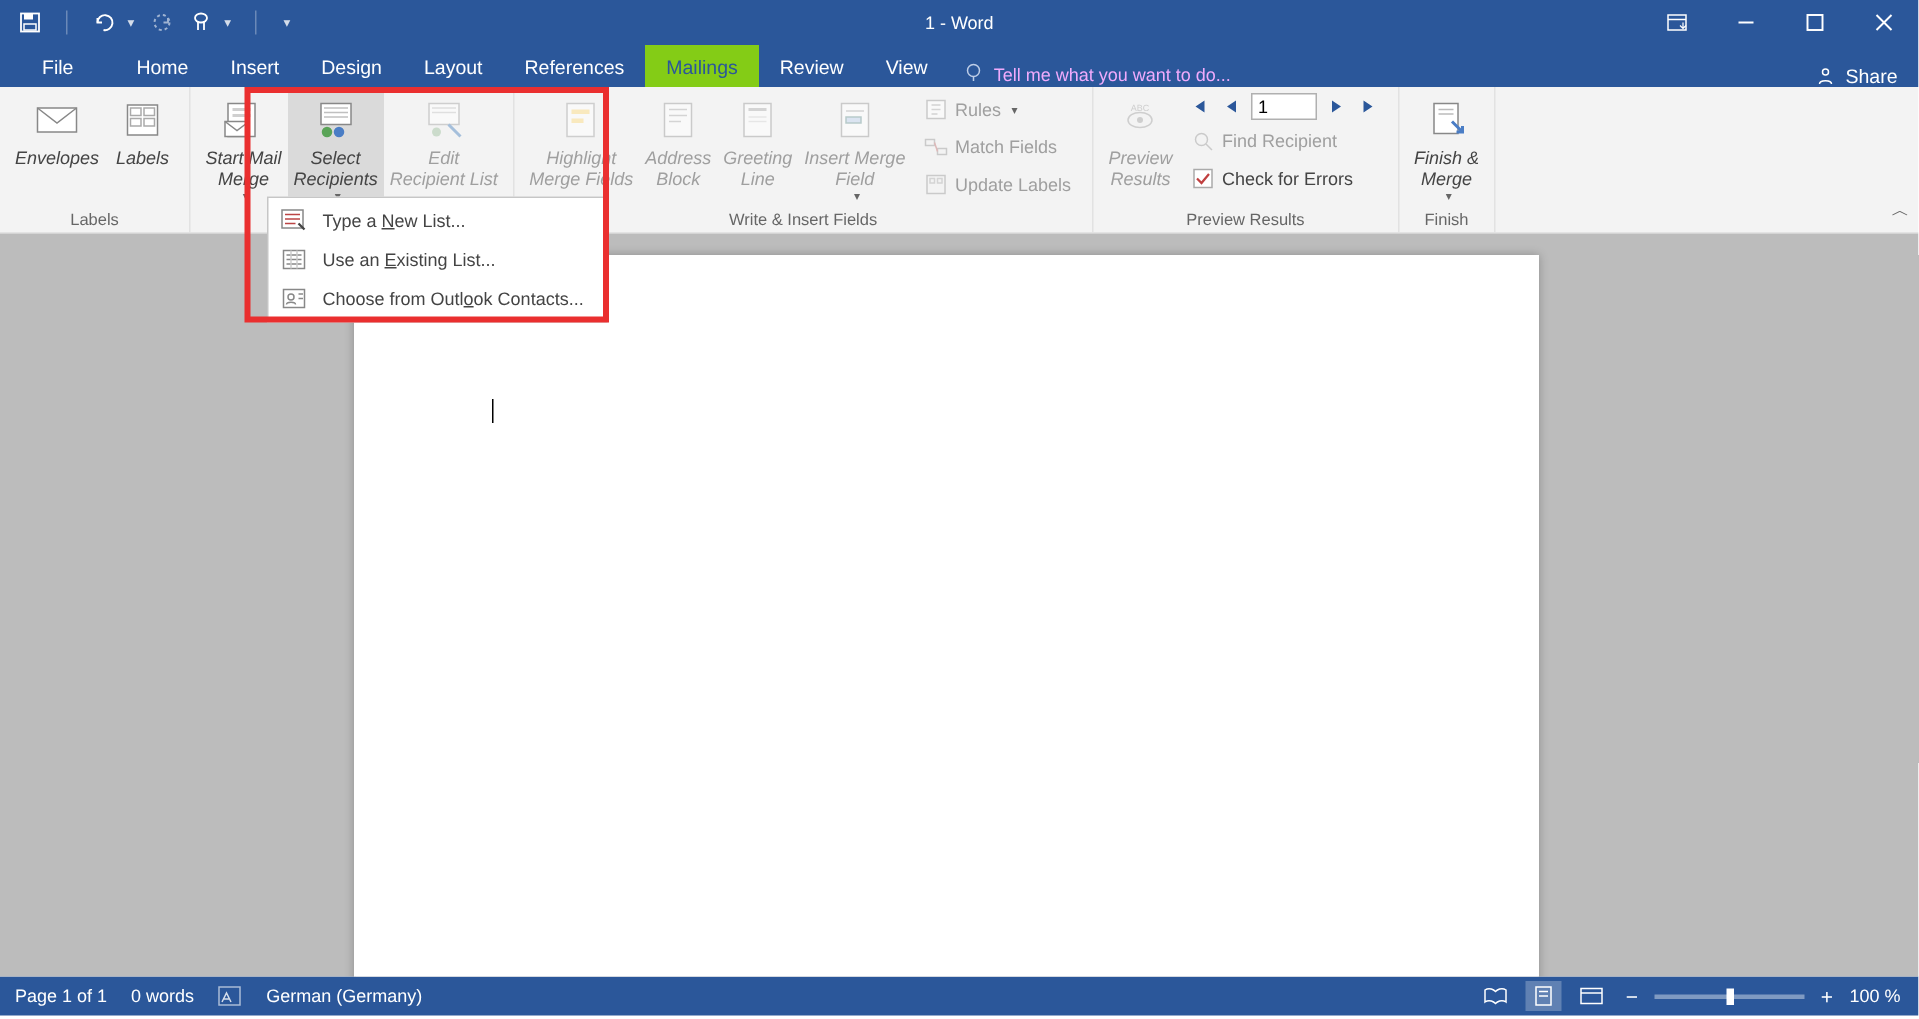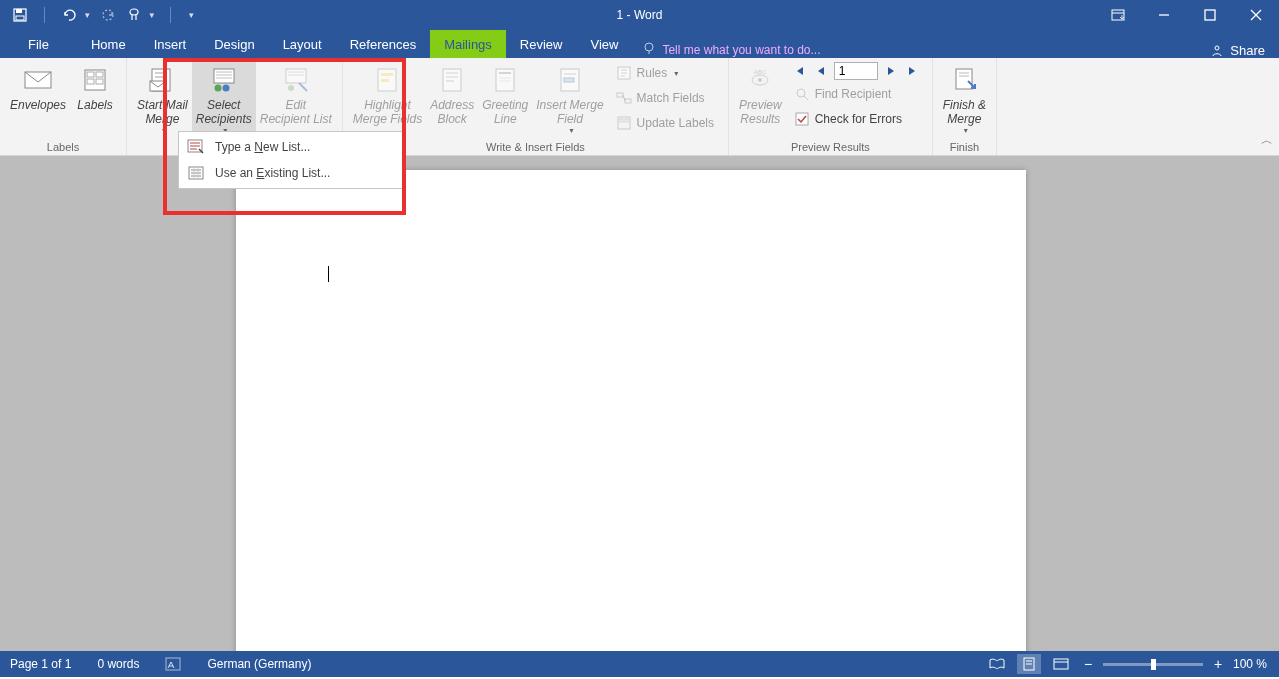--- a/index.html
+++ b/index.html
@@ -57,21 +57,21 @@
 .dropdown-item .di { width:18px; height:18px; display:flex; align-items:center; justify-content:center; flex-shrink:0; }
 .ul { text-decoration:underline; }
 
 
 .docwrap { height:495px; background:#bcbcbc; position:relative; overflow:hidden; }
 .page { position:absolute; left:236px; top:14px; width:790px; height:700px; background:#fff; box-shadow:0 0 6px rgba(0,0,0,.25); }
 .cursor { position:absolute; left:92px; top:96px; width:1px; height:16px; background:#000; }
 
 
 .statusbar { height:26px; background:#2b579a; color:#fff; display:flex; align-items:center; font-size:12px; }
-.sb-left { display:flex; align-items:center; gap:26px; padding-left:10px; }
+.sb-left { display:flex; align-items:center; gap:16px; padding-left:10px; }
 .sb-left .sbi { display:flex; align-items:center; gap:6px; }
 .sb-right { margin-left:auto; display:flex; align-items:center; gap:8px; padding-right:12px; }
 .viewbtn { width:24px; height:20px; display:flex; align-items:center; justify-content:center; cursor:pointer; }
 .viewbtn.active { background:rgba(255,255,255,.25); }
 .zoom { display:flex; align-items:center; gap:8px; }
 .zoom-track { width:100px; height:3px; background:rgba(255,255,255,.4); position:relative; }
 .zoom-thumb { position:absolute; left:48px; top:-4px; width:5px; height:11px; background:#fff; }
 .zoom-btn { font-size:14px; cursor:pointer; width:14px; text-align:center; }
 </style>
 </head>
@@ -416,20 +416,32 @@
   <div class="dropdown-item">
     <span class="di">
         <svg width="18" height="16" viewBox="0 0 18 16">
           <rect x="2" y="2" width="14" height="12" fill="#fff" stroke="#888"></rect>
           <path d="M4 5 H14 M4 8 H14 M4 11 H14" stroke="#888"></path>
           <path d="M7 2 V14 M11 2 V14" stroke="#ccc"></path>
         </svg>
       </span>
     <span><span>Use an </span><span class="ul">E</span><span>xisting List...</span></span>
   </div>
+  <div class="dropdown-item">
+    <span class="di">
+        <svg width="18" height="16" viewBox="0 0 18 16">
+          <rect x="2" y="2" width="14" height="12" fill="#fff" stroke="#888"></rect>
+          <circle cx="7" cy="7" r="2" fill="none" stroke="#888"></circle>
+          <path d="M4 12 C4 10 10 10 10 12" fill="none" stroke="#888"></path>
+          <line x1="12" y1="5" x2="15" y2="5" stroke="#888"></line>
+          <line x1="12" y1="8" x2="15" y2="8" stroke="#888"></line>
+        </svg>
+      </span>
+    <span><span>Choose from Outl</span><span class="ul">o</span><span>ok Contacts...</span></span>
+  </div>
 </div>
 
 <div class="redbox"></div>
 
 <div class="docwrap">
   <div class="page">
     <div class="cursor"></div>
   </div>
 </div>
 

